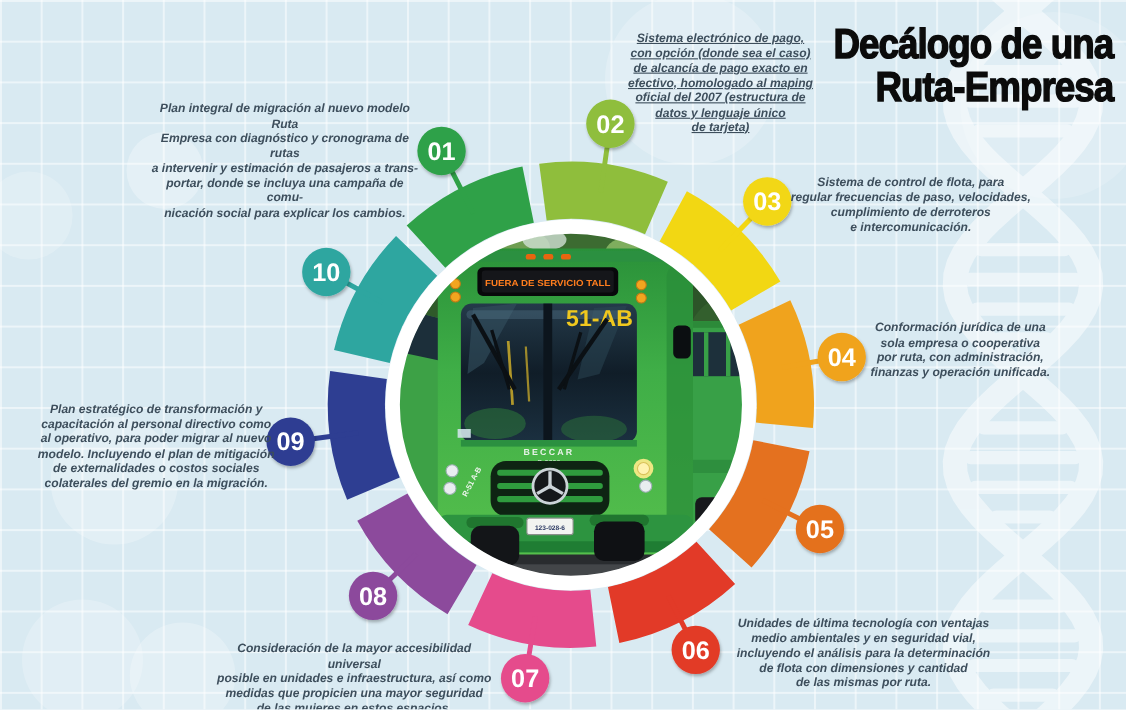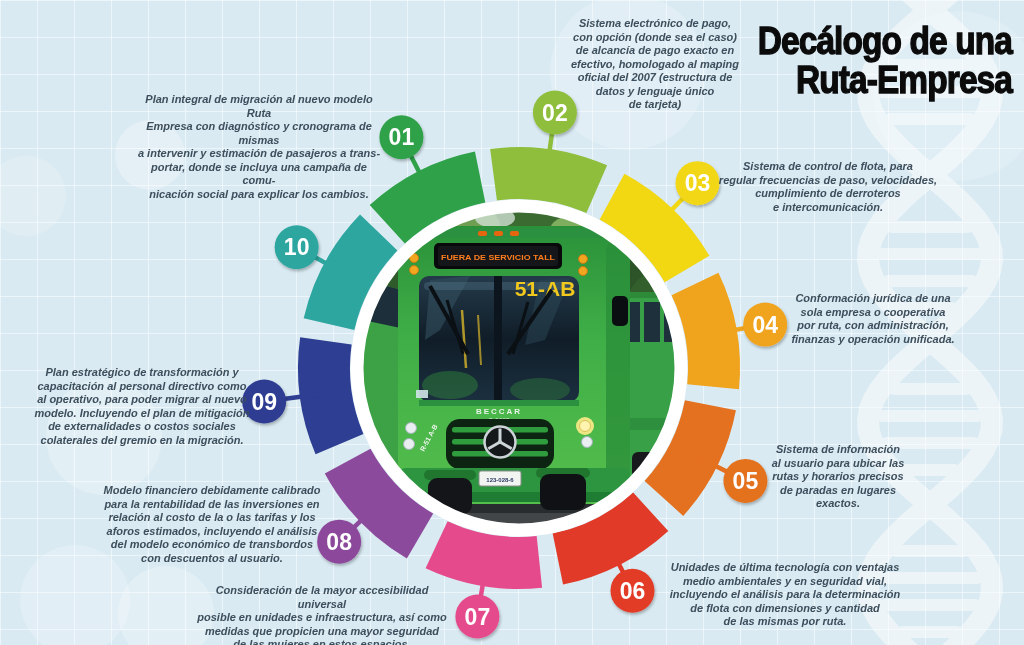--- a/index.html
+++ b/index.html
@@ -250,59 +250,48 @@
         </g>
         <g filter="url(#softShadow)">
           <circle cx="296.65927049652265" cy="247.27883365431927" r="22" fill="#2ea6a0"></circle>
           <text x="296.65927049652265" y="255.27883365431927" text-anchor="middle" class="badge-num">10</text>
         </g>
       </g>
   </svg>
 
   <div id="labels">
       <div class="item-text" style="left: 259px; top: 93px; width: 250px;">Plan integral de migración al nuevo modelo Ruta
-Empresa con diagnóstico y cronograma de mismas
+Empresa con diagnóstico y cronograma de rutas
 a intervenir y estimación de pasajeros a trans-
 portar, donde se incluya una campaña de comu-
 nicación social para explicar los cambios.</div>
-      <div class="item-text" style="left: 655px; top: 17px; width: 210px;">Sistema electrónico de pago,
+      <div class="item-text" style="left: 655px; top: 29px; width: 210px; text-decoration: underline;">Sistema electrónico de pago,
 con opción (donde sea el caso)
 de alcancía de pago exacto en
 efectivo, homologado al maping
 oficial del 2007 (estructura de
 datos y lenguaje único
 de tarjeta)</div>
       <div class="item-text" style="left: 873px; top: 292px; width: 200px;">Conformación jurídica de una
 sola empresa o cooperativa
 por ruta, con administración,
 finanzas y operación unificada.</div>
       <div class="item-text" style="left: 828px; top: 160px; width: 260px;">Sistema de control de flota, para
 regular frecuencias de paso, velocidades,
 cumplimiento de derroteros
 e intercomunicación.</div>
-      <div class="item-text" style="left: 838px; top: 443px; width: 170px;">Sistema de información
-al usuario para ubicar las
-rutas y horarios precisos
-de paradas en lugares
-exactos.</div>
       <div class="item-text" style="left: 785px; top: 561px; width: 270px;">Unidades de última tecnología con ventajas
 medio ambientales y en seguridad vial,
 incluyendo el análisis para la determinación
 de flota con dimensiones y cantidad
 de las mismas por ruta.</div>
       <div class="item-text" style="left: 322px; top: 584px; width: 260px;">Consideración de la mayor accesibilidad universal
 posible en unidades e infraestructura, así como
 medidas que propicien una mayor seguridad
 de las mujeres en estos espacios.</div>
-      <div class="item-text" style="left: 212px; top: 484px; width: 240px;">Modelo financiero debidamente calibrado
-para la rentabilidad de las inversiones en
-relación al costo de la o las tarifas y los
-aforos estimados, incluyendo el análisis
-del modelo económico de transbordos
-con descuentos al usuario.</div>
       <div class="item-text" style="left: 142px; top: 366px; width: 220px;">Plan estratégico de transformación y
 capacitación al personal directivo como
 al operativo, para poder migrar al nuevo
 modelo. Incluyendo el plan de mitigación
 de externalidades o costos sociales
 colaterales del gremio en la migración.</div>
     </div>
 
   <div id="page-title">
     <div>Decálogo de una</div>

